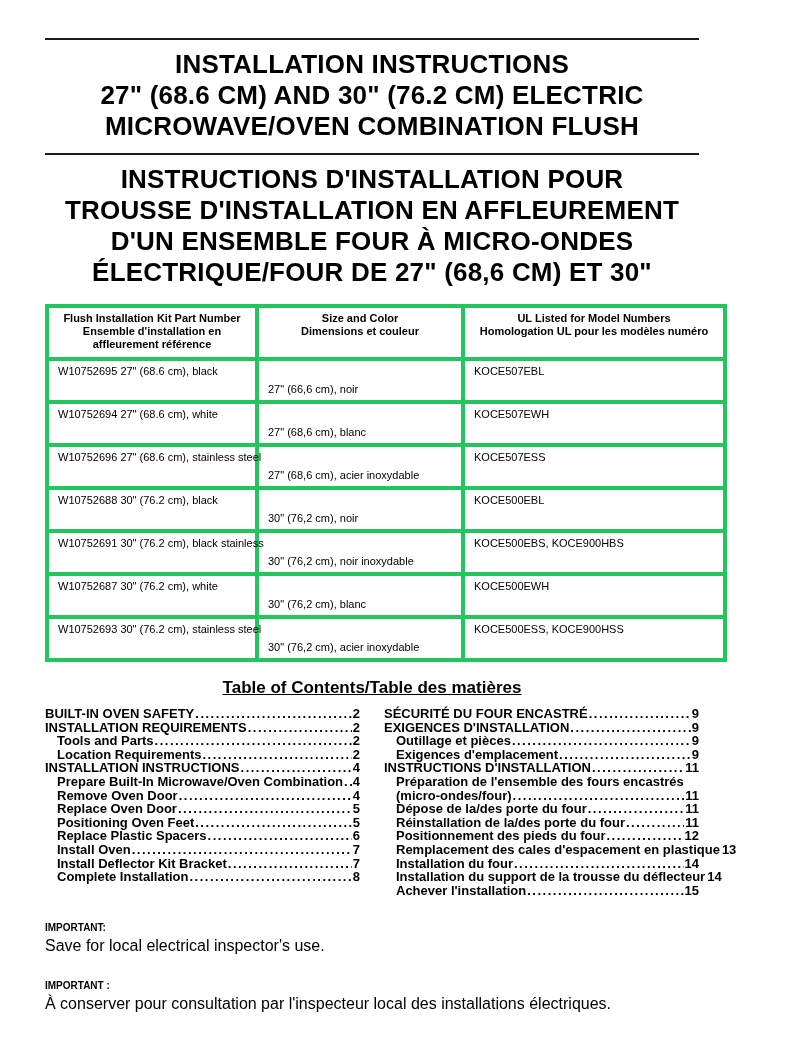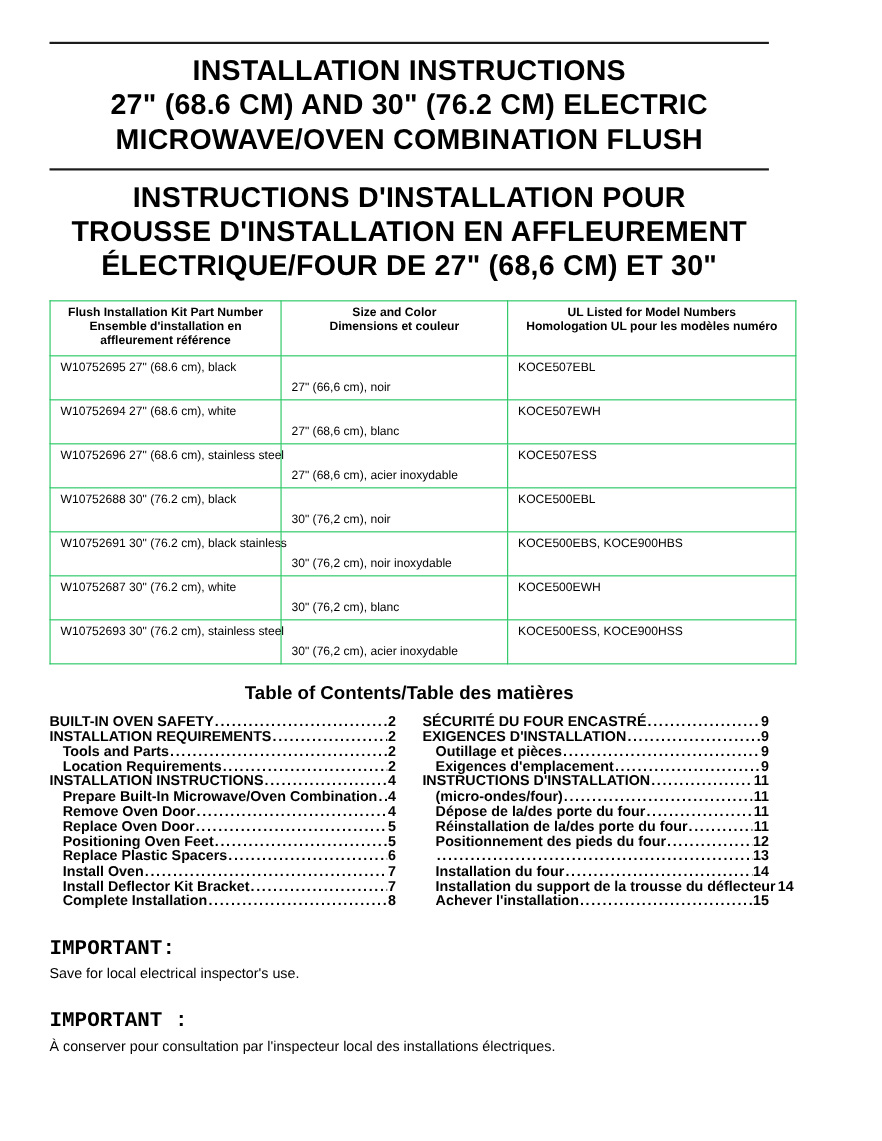--- a/index.html
+++ b/index.html
@@ -23,49 +23,49 @@
   }
   .doc-title.en { margin: 9px 0 11px; }
   .doc-title.fr { margin: 9px 0 0; text-align: right; }
   .title-line { white-space: nowrap; }
 
   table.kit {
     border-collapse: collapse; table-layout: fixed;
     width: 678px; margin: 16px auto 0;
     font-size: 11px;
   }
-  table.kit th, table.kit td { border: 1px solid #22c55e; }
+  table.kit th, table.kit td { border: 4px solid #22c55e; }
   col.c1 { width: 210px; } col.c2 { width: 206px; } col.c3 { width: 262px; }
   table.kit th {
     font-weight: bold; text-align: center; vertical-align: top;
     padding: 4px 10px 6px; line-height: 13px;
   }
   td.cell-part   { vertical-align: top;    padding: 4px 0 0 9px; white-space: nowrap; height: 35px; overflow: visible; }
   td.cell-size   { vertical-align: bottom; padding: 0 0 5px 9px; white-space: nowrap; }
   td.cell-models { vertical-align: top;    padding: 4px 0 0 9px; white-space: nowrap; }
 
-  .toc-title { text-align: center; font-weight: bold; font-size: 17px; margin: 16px 0 9px; }
+  .toc-title { text-align: center; font-weight: bold; font-size: 17px; margin: 16px 0 9px; text-decoration: underline; }
   .toc-cols { display: flex; gap: 24px; font-size: 13px; }
   .toc-col { flex: 1; min-width: 0; }
   .toc-entry { line-height: 13.6px; }
   .toc-entry.bold { font-weight: bold; }
   .toc-entry.indent { padding-left: 12px; font-weight: bold; }
   .toc-pre { white-space: nowrap; }
   .toc-row { display: flex; align-items: baseline; }
   .toc-label { white-space: nowrap; flex: 0 0 auto; }
   .toc-dots {
     flex: 1 1 auto; min-width: 0; overflow: hidden; white-space: nowrap;
     letter-spacing: 1.5px; margin: 0 1px;
   }
   .toc-dots::after { content: "...................................................................................................................................."; }
   .toc-page { flex: 0 0 auto; }
 
   .footer-sec { margin-top: 14px; }
-  .imp-label { font-weight: bold; font-size: 19px; margin-top: 25px; font-family: Liberation Mono, monospace; }
-  .imp-text  { font-size: 13px; margin-top: 4px; }
+  .imp-label { font-weight: bold; font-size: 10px; margin-top: 25px; }
+  .imp-text  { font-size: 16px; margin-top: 4px; }
 </style>
 </head>
 <body>
 
 <div class="page">
 
   <hr class="rule">
 
   <div class="doc-title en">
 
@@ -78,20 +78,21 @@
     </div>
 
   <hr class="rule">
 
   <div class="doc-title fr">
 
       <div class="title-line">INSTRUCTIONS D'INSTALLATION POUR</div>
 
       <div class="title-line">TROUSSE D'INSTALLATION EN AFFLEUREMENT</div>
 
+      <div class="title-line">D'UN ENSEMBLE FOUR À MICRO-ONDES</div>
 
       <div class="title-line">ÉLECTRIQUE/FOUR DE 27" (68,6 CM) ET 30"</div>
 
     </div>
 
   <table class="kit">
     <colgroup>
       <col class="c1">
         <col class="c2">
         <col class="c3">
@@ -324,20 +325,21 @@
         <div class="toc-entry bold">
 
           <div class="toc-row">
             <span class="toc-label">INSTRUCTIONS D'INSTALLATION</span>
             <span class="toc-dots"></span>
             <span class="toc-page">11</span>
           </div>
         </div>
 
         <div class="toc-entry indent">
+          <div class="toc-pre">Préparation de l'ensemble des fours encastrés</div>
           <div class="toc-row">
             <span class="toc-label">(micro-ondes/four)</span>
             <span class="toc-dots"></span>
             <span class="toc-page">11</span>
           </div>
         </div>
 
         <div class="toc-entry indent">
 
           <div class="toc-row">
@@ -361,20 +363,21 @@
           <div class="toc-row">
             <span class="toc-label">Positionnement des pieds du four</span>
             <span class="toc-dots"></span>
             <span class="toc-page">12</span>
           </div>
         </div>
 
         <div class="toc-entry indent">
 
           <div class="toc-row">
+            <span class="toc-label">Remplacement des cales d'espacement en plastique</span>
             <span class="toc-dots"></span>
             <span class="toc-page">13</span>
           </div>
         </div>
 
         <div class="toc-entry indent">
 
           <div class="toc-row">
             <span class="toc-label">Installation du four</span>
             <span class="toc-dots"></span>

